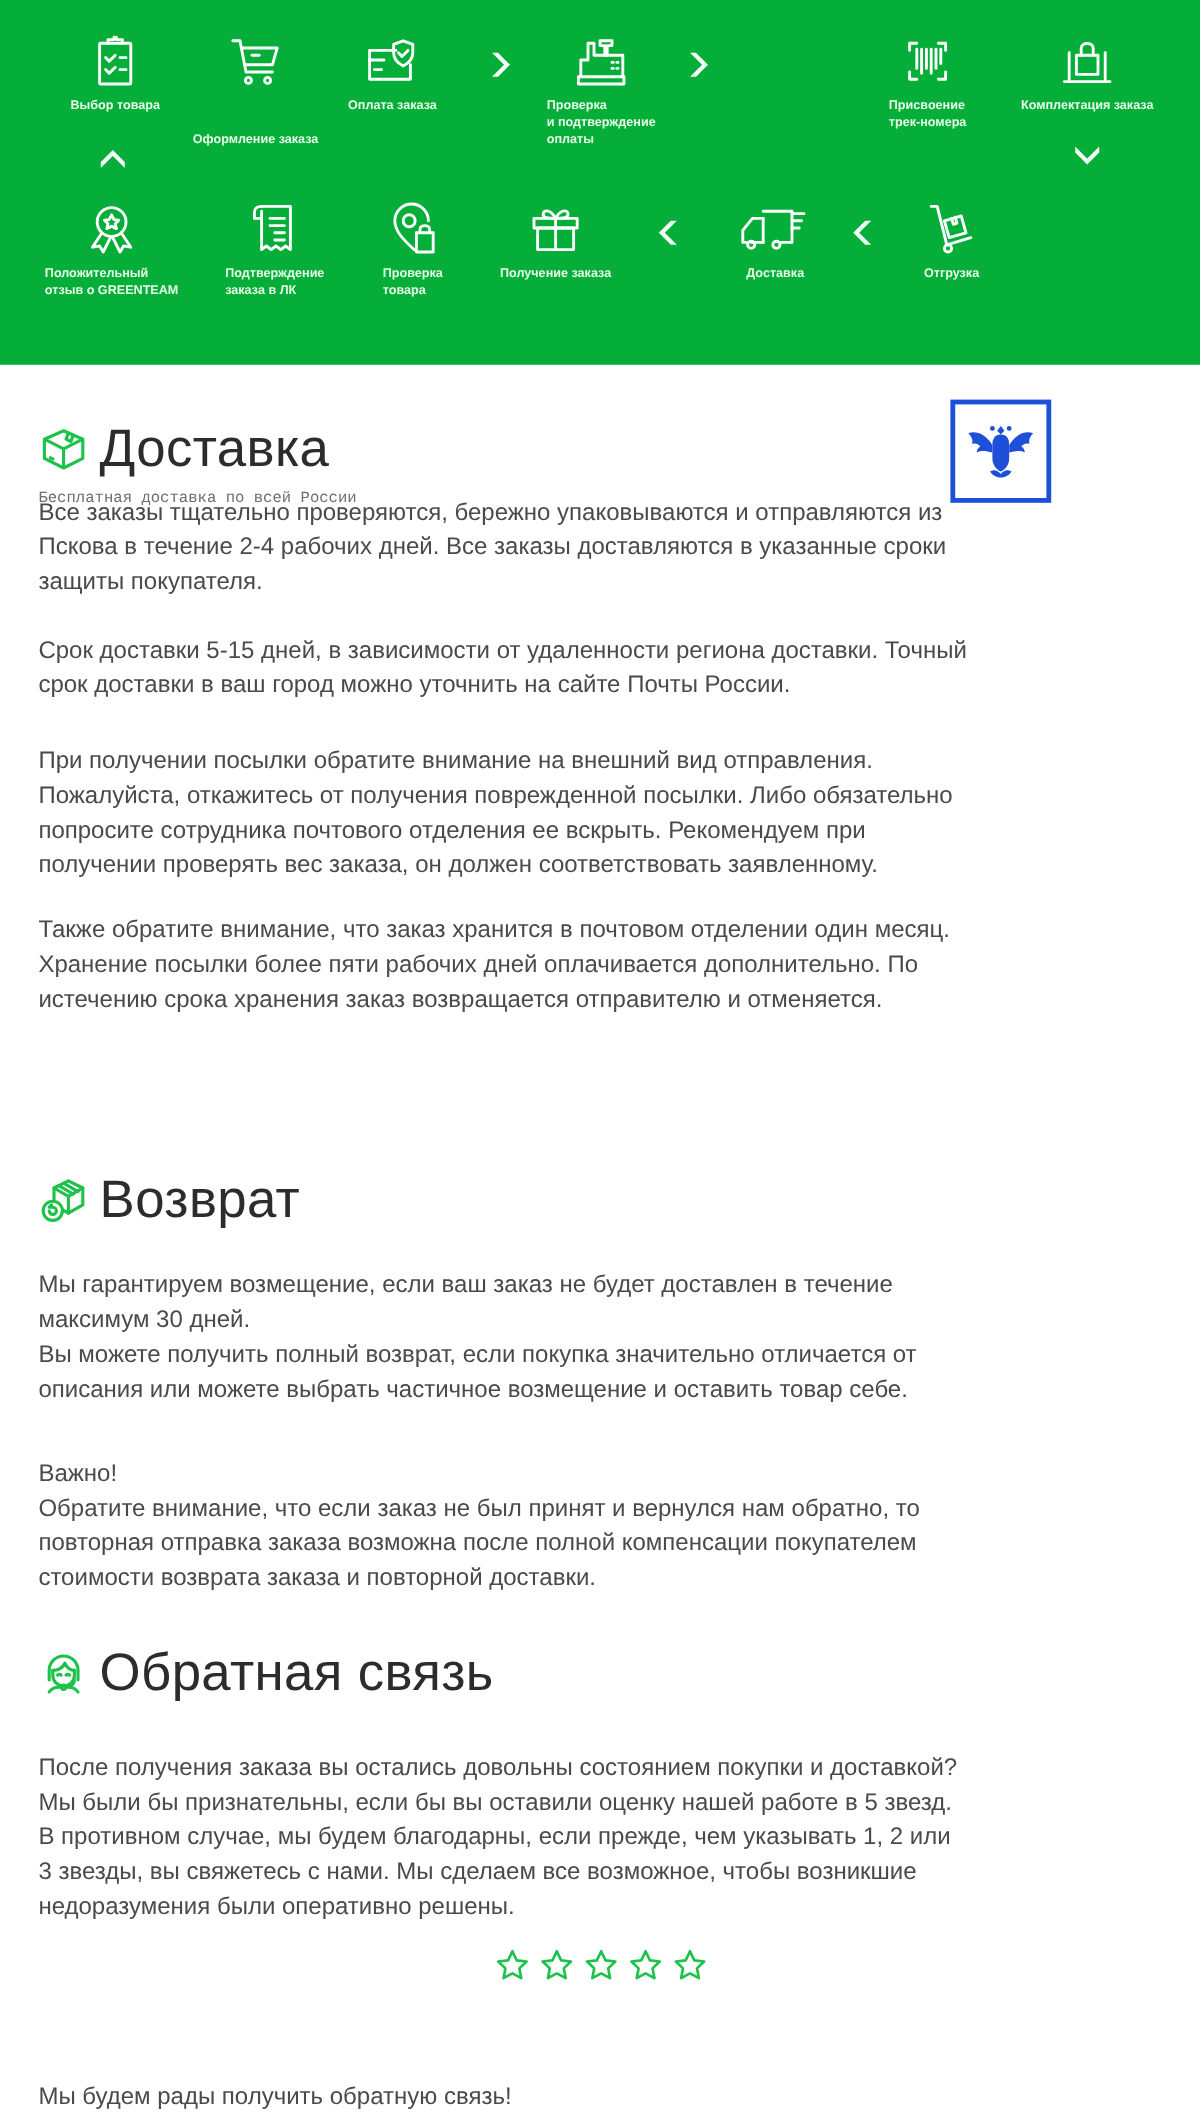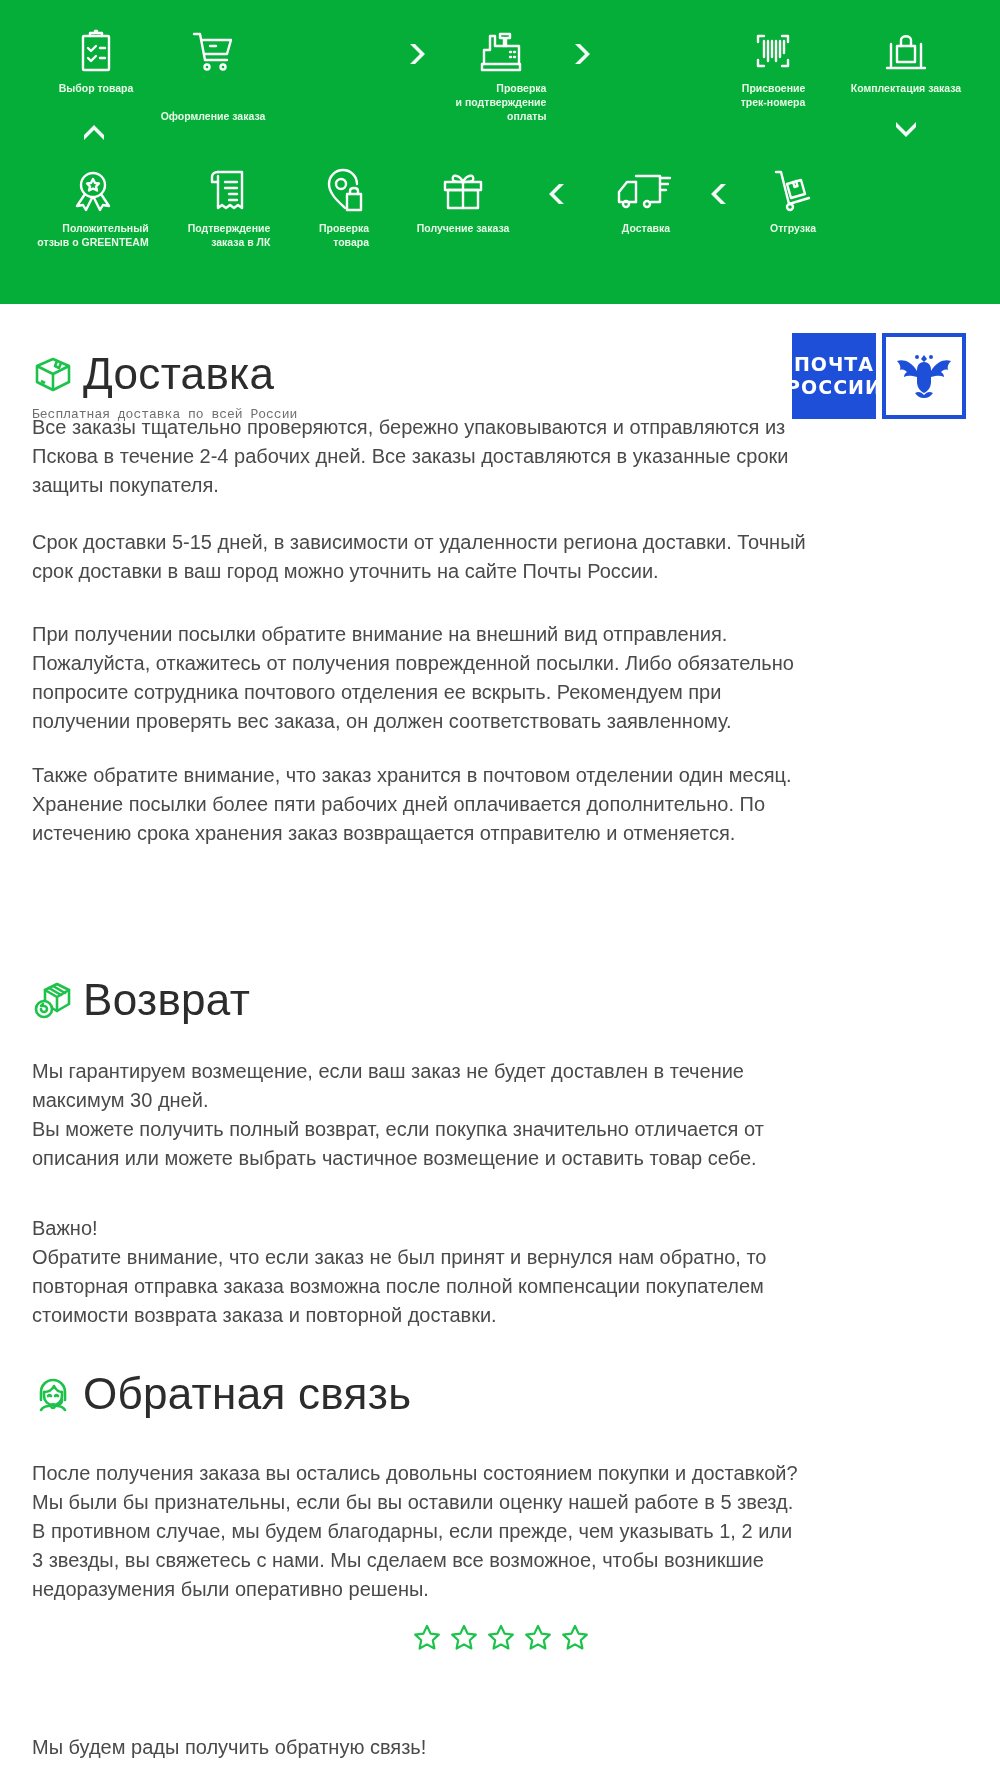--- a/index.html
+++ b/index.html
@@ -3,21 +3,21 @@
   <meta charset="utf-8">
   <style>
     * { box-sizing: border-box; margin: 0; padding: 0; }
     html, body { width: 1000px; background: #ffffff; }
     body { font-family: "Liberation Sans", "DejaVu Sans", sans-serif; color: #3a3a3a; height: 1767px; position: relative; overflow: hidden; }
 
     
     .banner { position: absolute; left: 0; top: 0; width: 1000px; height: 304px; background: #05ae38; }
     .step { position: absolute; display: flex; flex-direction: column; align-items: center; width: 130px; margin-left: -65px; }
     .step svg { width: 46px; height: 46px; display: block; }
-    .step .lbl { margin-top: 7px; color: #e9fbe9; font-size: 10.5px; line-height: 14px; text-align: right; white-space: pre-line; font-weight: 600; }
+    .step .lbl { margin-top: 7px; color: #e9fbe9; font-size: 10.5px; line-height: 14px; text-align: left; white-space: pre-line; font-weight: 600; }
     .arrow { position: absolute; width: 28px; height: 28px; margin-left: -14px; }
     .arrow svg { width: 28px; height: 28px; display: block; }
     .sec-title { position: absolute; left: 33px; display: flex; align-items: center; }
     .sec-title svg { width: 40px; height: 40px; margin-right: 10px; }
     .sec-title .t { font-size: 44px; color: #2c2c2c; font-weight: 400; letter-spacing: 0.3px; line-height: 48px; }
     .subtitle { position: absolute; left: 32px; font-size: 13px; color: #6e6e6e; }
     .para { position: absolute; left: 32px; width: 940px; font-size: 20px; line-height: 29px; color: #4a4a4a; white-space: pre-line; }
 
     .logo { position: absolute; left: 792px; top: 333px; display: flex; gap: 6px; }
     .logo .lbox { width: 84px; height: 86px; background: #1d4fd8; color: #ffffff; display: flex; flex-direction: column; justify-content: center; align-items: center; font-family: "DejaVu Sans", sans-serif; font-weight: 700; font-size: 19px; line-height: 23px; letter-spacing: 1px; }
@@ -50,20 +50,29 @@
   </div>
   <div class="step" style="left:213px; top:28px;gap:28px;">
     <svg viewBox="0 0 46 46" fill="none" stroke="#ffffff" stroke-width="2.4" stroke-linecap="round" stroke-linejoin="round">
       <path d="M4 6 h6 l5 26 h22"></path>
         <path d="M11 12 h30 l-4 14 h-23"></path>
         <path d="M20 18 h6"></path>
         <circle cx="17" cy="39" r="2.5"></circle>
         <circle cx="33" cy="39" r="2.5"></circle>
     </svg>
     <div class="lbl">Оформление заказа</div>
+  </div>
+  <div class="step" style="left:327px; top:28px;">
+    <svg viewBox="0 0 46 46" fill="none" stroke="#ffffff" stroke-width="2.4" stroke-linecap="round" stroke-linejoin="round">
+      <path d="M26 14 h-22 v24 h34 v-12"></path>
+        <path d="M4 22 h12 M8 30 h6"></path>
+        <path d="M32 6 l8 3 v7 c0 6 -4 9 -8 11 c-4 -2 -8 -5 -8 -11 v-7 z"></path>
+        <path d="M28 16 l3 3 l5 -5"></path>
+    </svg>
+    <div class="lbl">Оплата заказа</div>
   </div>
   <div class="arrow" style="left:418px; top:40px;">
       <svg viewBox="0 0 28 28">
         <use href="#chev-r"></use>
       </svg>
     </div>
   <div class="step" style="left:501px; top:28px;">
     <svg viewBox="0 0 46 46" fill="none" stroke="#ffffff" stroke-width="2.4" stroke-linecap="round" stroke-linejoin="round">
       <path d="M6 36 v-14 h6 v-14 h5 v10 h24 v18"></path>
         <path d="M26 18 v-8 h-4 v-4 h10 v4 h-4 v8"></path>
@@ -182,24 +191,20 @@
     <path d="M4 12 l16 -7 l16 7 v16 l-16 8 l-16 -8 z"></path>
       <path d="M4 12 l16 8 l16 -8 M20 20 v16"></path>
       <path d="M24 7 l-2 5 l4 2 l2 -5"></path>
       <path d="M8 27 l4 2"></path>
   </svg>
   <span class="t">Доставка</span>
 </div>
 <div class="subtitle" style="top:407px;font-family:Liberation Mono, monospace;">Бесплатная доставка по всей России</div>
 
 <div class="logo">
-  <div class="lbox">
-    <span>ПОЧТА</span>
-    <span>РОССИИ</span>
-  </div>
   <div class="rbox">
     <svg viewBox="0 0 62 62" fill="#1d4fd8">
       <path d="M31 10 l3 4 l-3 3 l-3 -3 z"></path>
       <path d="M31 17 c5 0 7 4 7 8 v12 c0 5 -3 9 -7 11 c-4 -2 -7 -6 -7 -11 v-12 c0 -4 2 -8 7 -8 z"></path>
       <path d="M24 26 c-6 -10 -14 -12 -20 -10 c3 3 4 6 3 9 c3 -1 5 0 7 2 c-2 1 -3 3 -3 5 c4 -2 8 -1 13 0 z"></path>
       <path d="M38 26 c6 -10 14 -12 20 -10 c-3 3 -4 6 -3 9 c-3 -1 -5 0 -7 2 c2 1 3 3 3 5 c-4 -2 -8 -1 -13 0 z"></path>
       <path d="M22 48 c4 -2 6 -1 9 2 c3 -3 5 -4 9 -2 c-2 3 -5 5 -9 5 c-4 0 -7 -2 -9 -5 z"></path>
       <circle cx="24" cy="12" r="2"></circle>
         <circle cx="38" cy="12" r="2"></circle>
     </svg>

